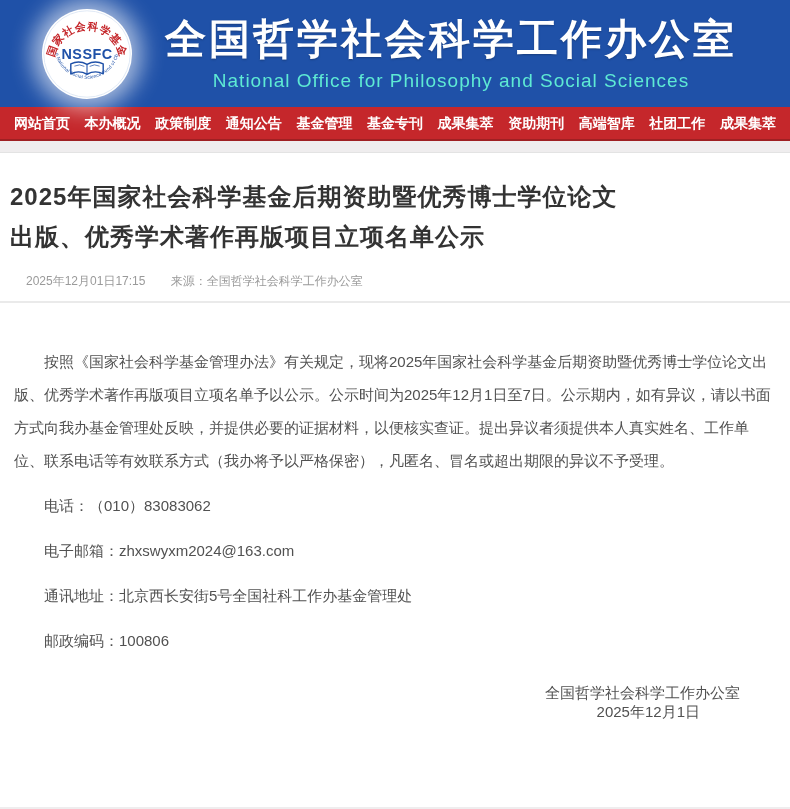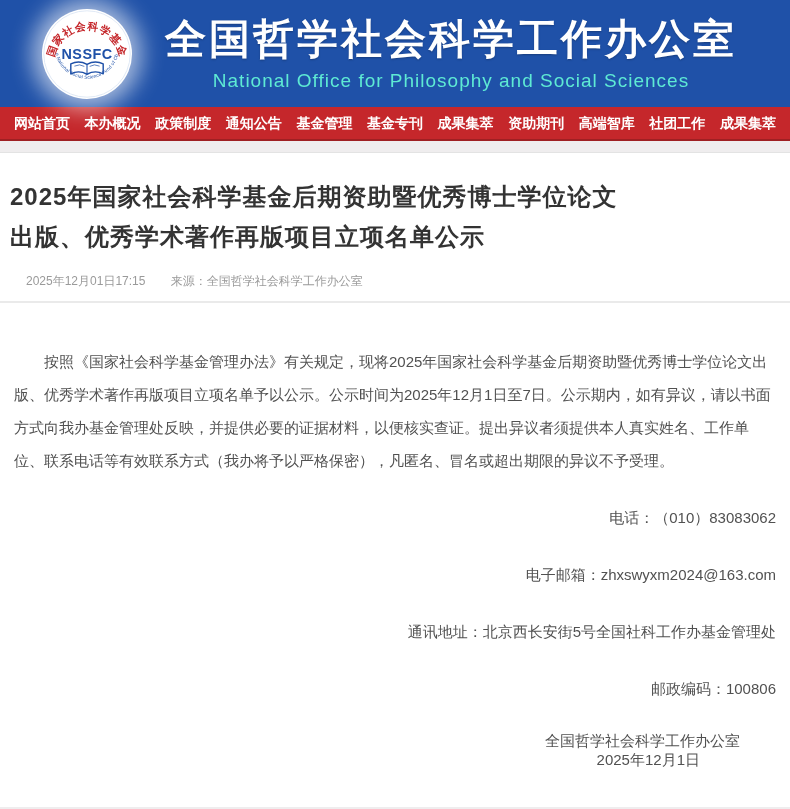--- a/index.html
+++ b/index.html
@@ -70,21 +70,21 @@
   }
   .article-meta .src { margin-left:22px; }
   .meta-divider {
     margin-top:11px; border-bottom:2px solid #eaeaea;
   }
   .article-body {
     padding:22px 14px 0 14px;
     font-size:15px; color:#515151; line-height:33px;
   }
   .article-body .para { text-indent:2em;margin-top:20px; }
-  .contact-line { text-indent:2em; margin-top:24px;text-align:right; }
+  .contact-line { text-indent:2em; margin-top:12px; }
   .signature {
     margin-top:27px; text-align:right; padding-right:50px;
     font-size:15px; color:#515151;
   }
   .sign-date {
     text-align:right; padding-right:90px;
     font-size:15px; color:#515151;
   }
 </style>
 </head>

